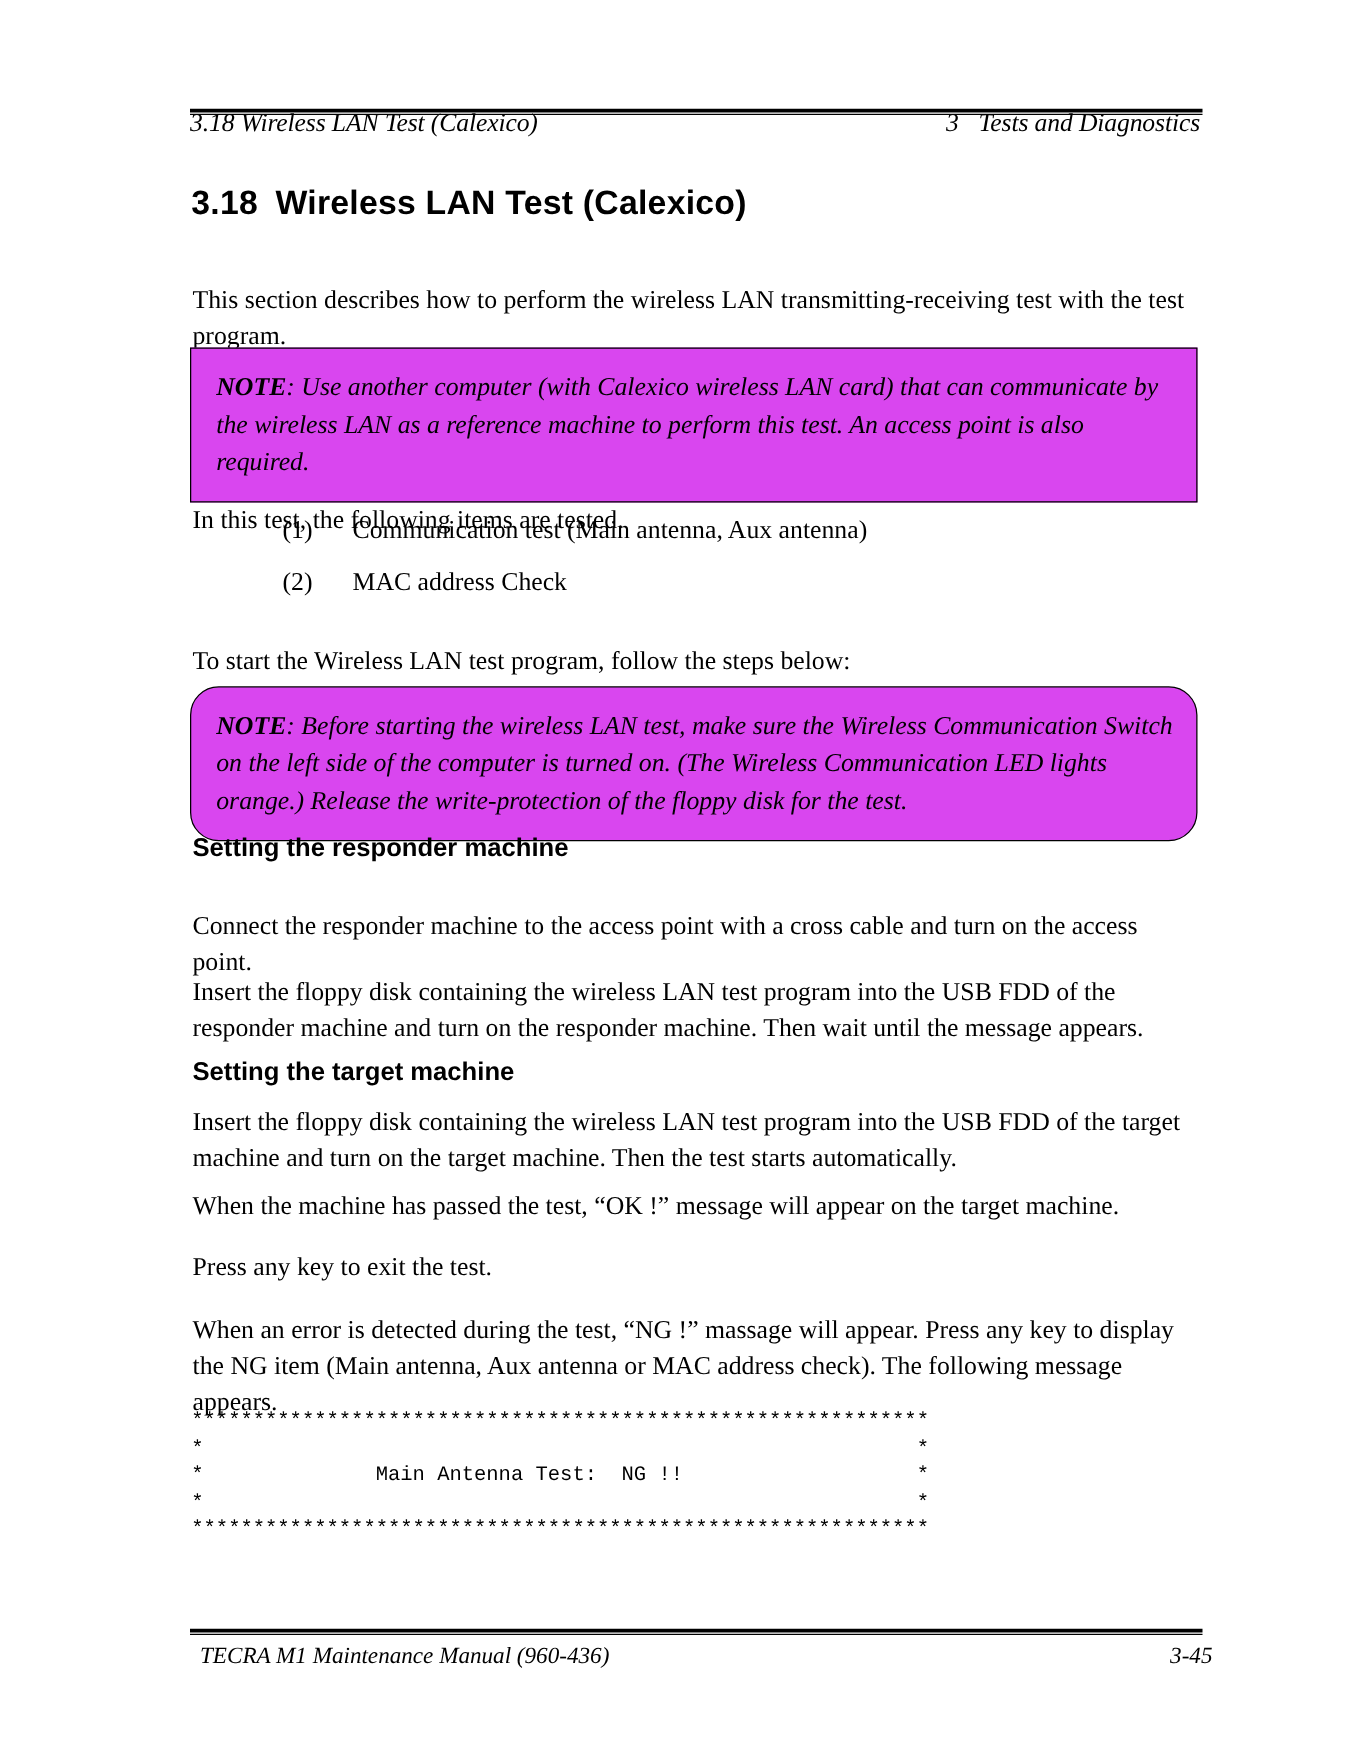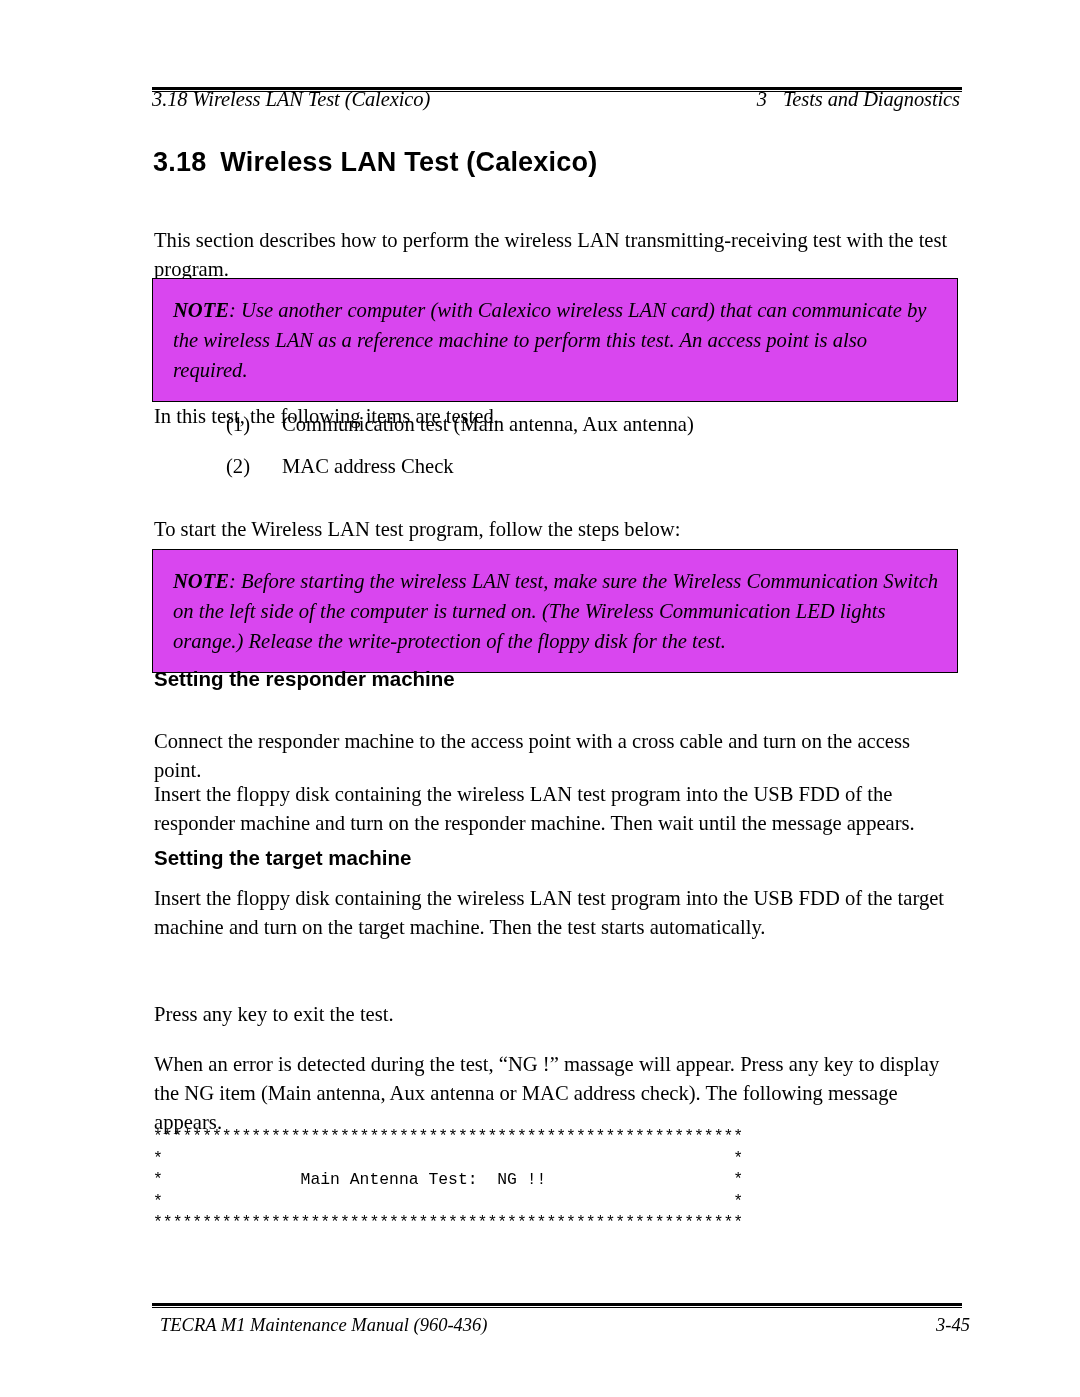--- a/index.html
+++ b/index.html
@@ -210,30 +210,31 @@
 
   <div class="list-item" style="left:226px; top:410px;">
     <span class="marker">(1)</span><span>Communication test (Main antenna, Aux antenna)</span>
   </div>
   <div class="list-item" style="left:226px; top:452px;">
     <span class="marker">(2)</span><span>MAC address Check</span>
   </div>
 
   <p class="para" style="top:494px;">To start the Wireless LAN test program, follow the steps below:</p>
 
-  <div class="note-box" style="top:549px;">
+  <div class="note-box" style="top:549px;border-radius:23px;">
     <div class="note-text"><span class="note-label">NOTE</span><span>: Before starting the wireless LAN test, make sure the Wireless Communication Switch on the left side of the computer is turned on. (The Wireless Communication LED lights orange.) Release the write-protection of the floppy disk for the test.</span></div>
   </div>
 
   <h2 class="subhead" style="top:650px;">Setting the responder machine</h2>
   <p class="para" style="top:706px;">Connect the responder machine to the access point with a cross cable and turn on the access point.</p>
   <p class="para" style="top:759px;">Insert the floppy disk containing the wireless LAN test program into the USB FDD of the responder machine and turn on the responder machine. Then wait until the message appears.</p>
 
   <h2 class="subhead" style="top:829px;">Setting the target machine</h2>
   <p class="para" style="top:863px;">Insert the floppy disk containing the wireless LAN test program into the USB FDD of the target machine and turn on the target machine. Then the test starts automatically.</p>
+  <p class="para" style="top:930px;">When the machine has passed the test, “OK !” message will appear on the target machine.</p>
   <p class="para" style="top:979px;">Press any key to exit the test.</p>
   <p class="para" style="top:1029px;">When an error is detected during the test, “NG !” massage will appear. Press any key to display the NG item (Main antenna, Aux antenna or MAC address check). The following message appears.</p>
 
   <pre class="ascii-block">************************************************************
 *                                                          *
 *              Main Antenna Test:  NG !!                   *
 *                                                          *
 ************************************************************</pre>
 
   <div class="footer-rule">

